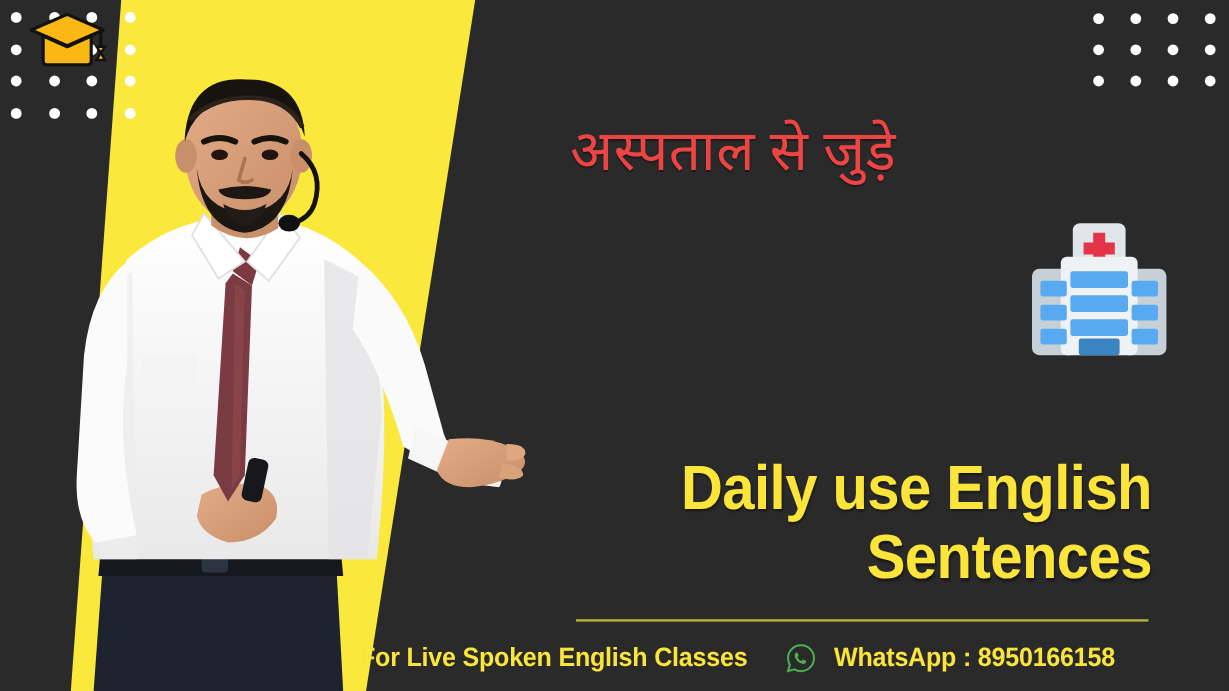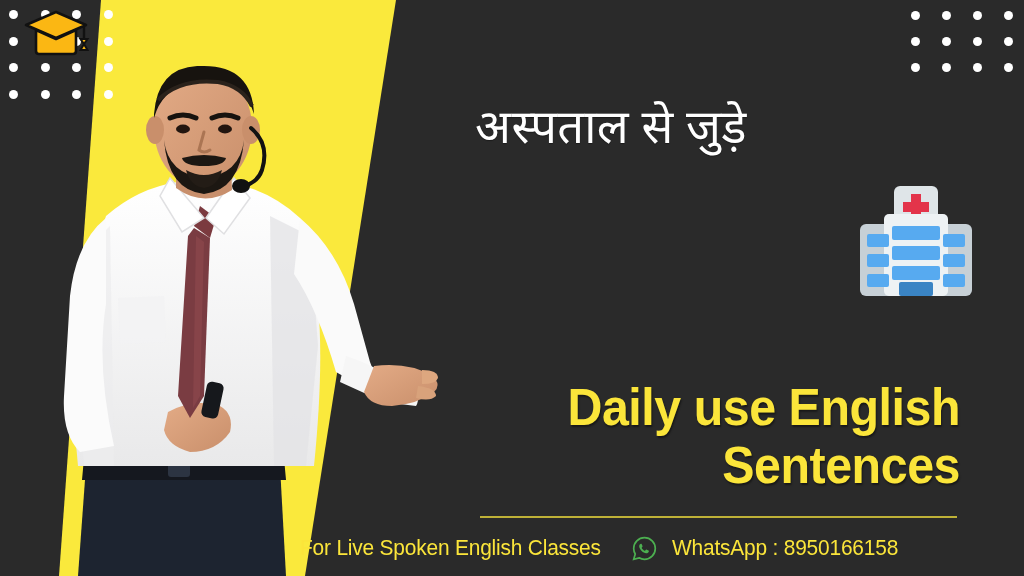--- a/index.html
+++ b/index.html
@@ -68,21 +68,21 @@
     height: 510px;
   }
 
   
   #hindi-title {
     position: absolute;
     left: 396px;
     top: 94px;
     width: 430px;
     text-align: center;
-    color: #ffffff;
+    color: #ef4444;
     font-family: "Liberation Serif", "DejaVu Serif", serif;
     font-size: 47px;
     line-height: 1.42;
     font-weight: 400;
     letter-spacing: 0.5px;
     text-shadow: 0 1px 1px rgba(0,0,0,0.35);
   }
 
   
   #hospital-icon {
@@ -129,21 +129,21 @@
     left: 300px;
     top: 531px;
     width: 680px;
     height: 34px;
     display: flex;
     align-items: center;
     justify-content: flex-start;
     gap: 14px;
     color: #fbe53a;
     font-family: "Liberation Sans Narrow", "Liberation Sans", sans-serif;
-    font-weight: 400;
+    font-weight: 700;
     font-size: 22px;
     letter-spacing: -0.2px;
     white-space: nowrap;
   }
   #footer-bar .seg { transform: scaleX(0.95); transform-origin: left center; }
   #whatsapp-icon { width: 27px; height: 27px; flex: 0 0 auto; }
 </style>
 </head>
 <body>
 

